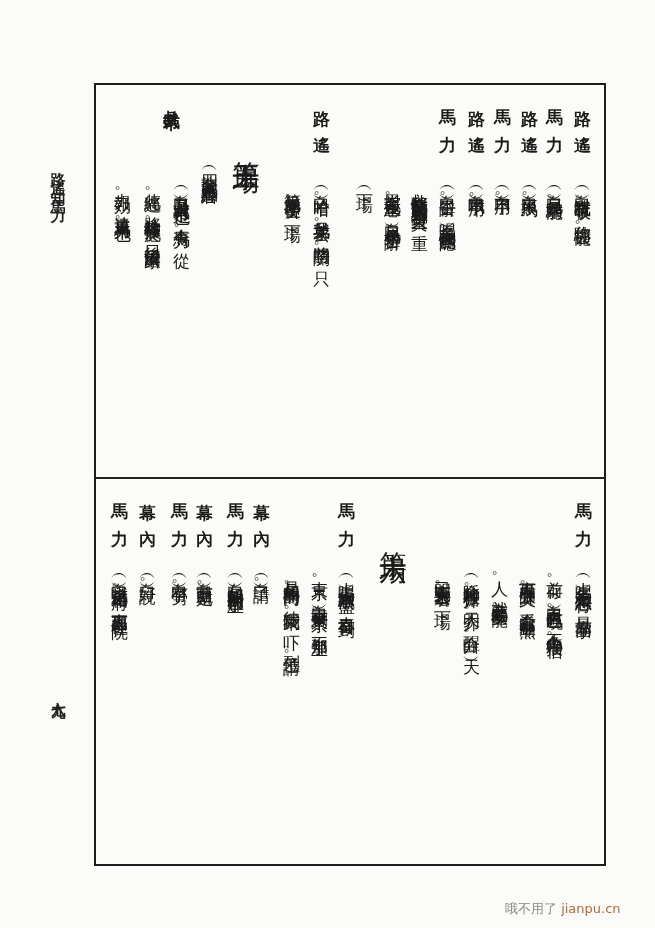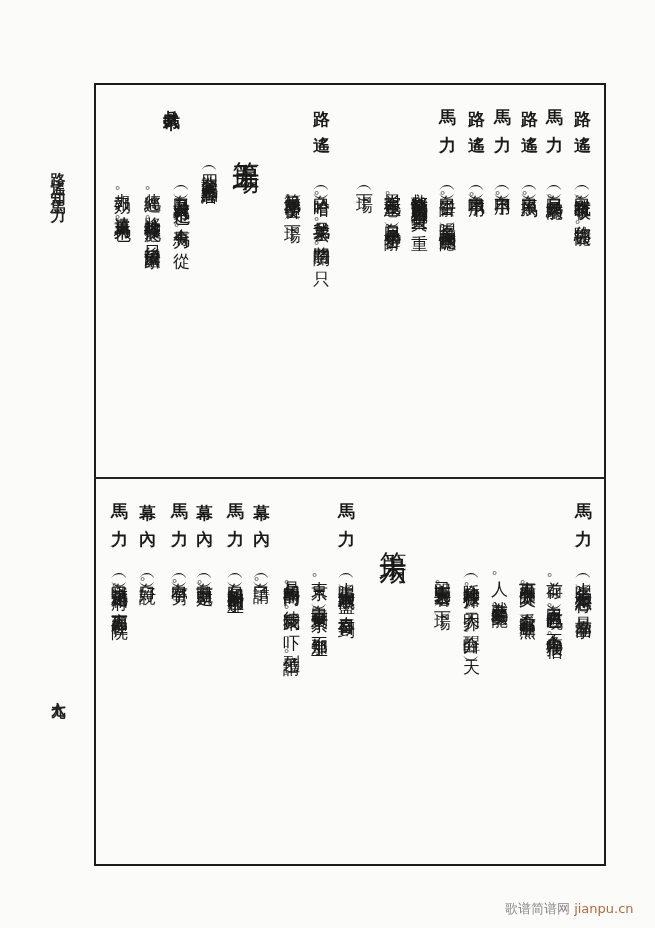--- a/index.html
+++ b/index.html
@@ -114,15 +114,15 @@
   <div class="col" style="left:170px;top:568px">（白）有勞了。</div>
 
   <div class="speaker" style="left:138px;top:490px">幕內</div>
   <div class="col" style="left:138px;top:568px">（白）好說。</div>
 
   <div class="speaker" style="left:110px;top:490px">馬力</div>
   <div class="col" style="left:110px;top:568px">（白）哦這就是相府。裏面那位在一院</div>
 </div>
 
 <div class="watermark">
-  <span>歌谱简谱网</span>
+  <span>哦不用了</span>
   <span class="latin">jianpu.cn</span>
 </div>
 
 </body></html>

